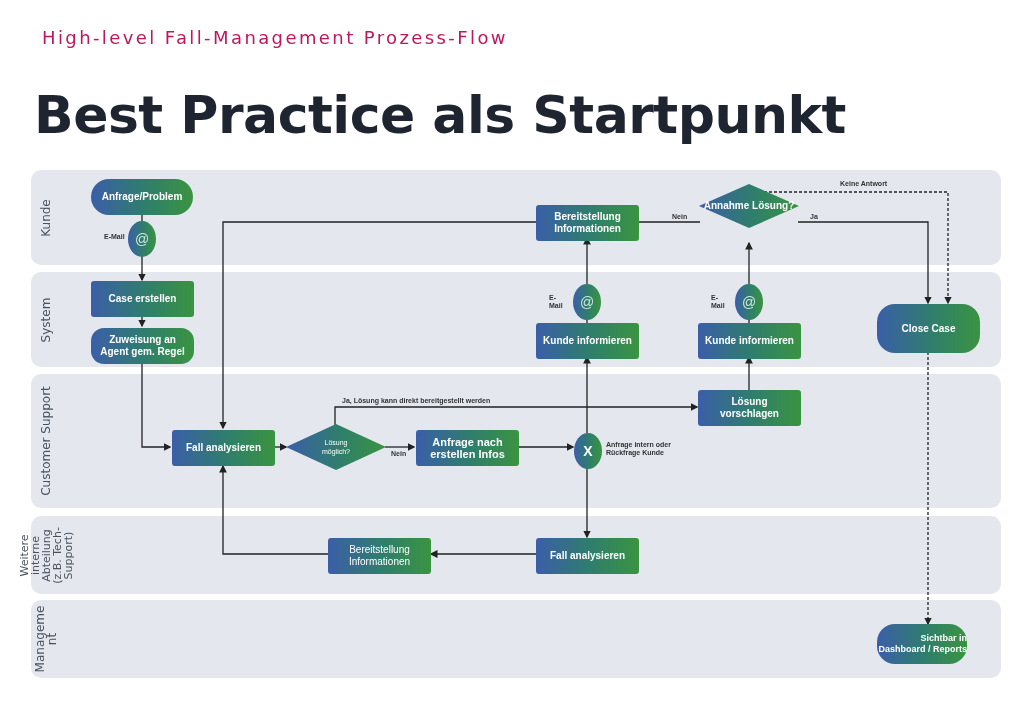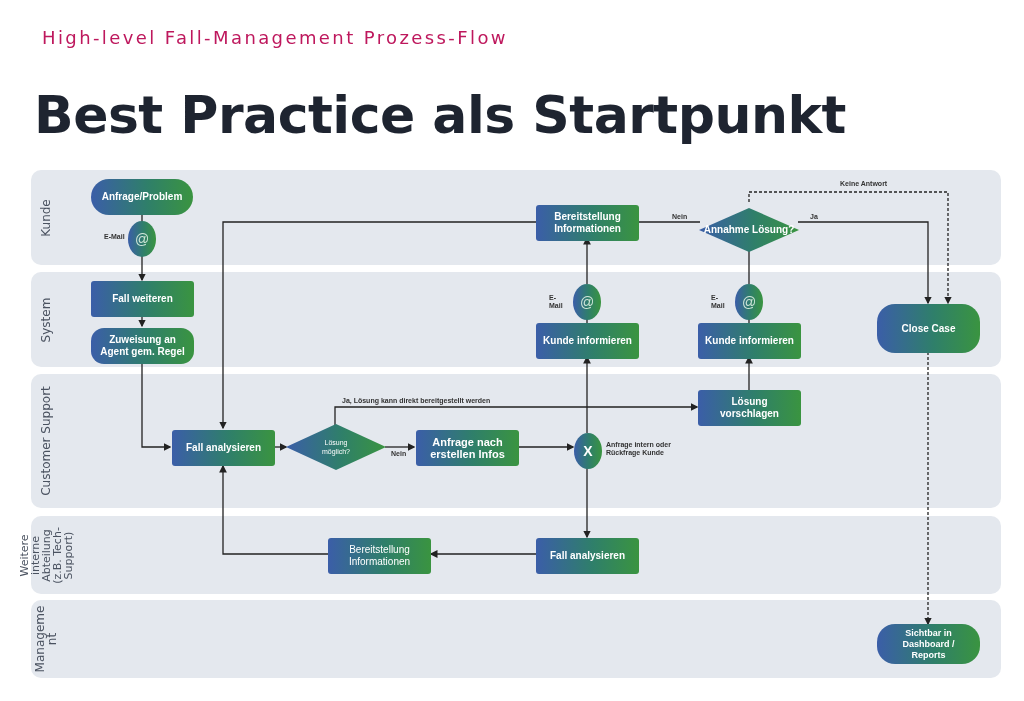--- a/index.html
+++ b/index.html
@@ -104,38 +104,38 @@
     <line x1="928" y1="337" x2="928" y2="624" marker-end="url(#ah)"></line>
   </g>
 </svg>
 
 <div class="node pill" style="left:91px;top:179px;width:102px;height:33px;">Anfrage/Problem</div>
 <div class="node circle" style="left:128px;top:221px;width:28px;height:28px;">@</div>
 <div class="lbl" style="left:104px;top:233px;">E-Mail</div>
 
 <div class="node" style="left:536px;top:205px;width:103px;height:33px;">Bereitstellung Informationen</div>
 
-<div class="diamond" style="left:699px;top:208px;width:100px;height:44px;">
+<div class="diamond" style="left:699px;top:184px;width:100px;height:44px;">
   <svg width="100" height="44">
       <defs>
         <linearGradient id="g2" x1="0" x2="1">
           <stop offset="0" stop-color="#3b5ea8"></stop>
           <stop offset="0.55" stop-color="#2f7f6a"></stop>
           <stop offset="1" stop-color="#3a9440"></stop>
         </linearGradient>
       </defs>
       <polygon points="50,0 100,22 50,44 0,22" fill="url(#g2)"></polygon>
     </svg>
   <div class="dtext" style="font-size:10px;">Annahme Lösung?</div>
 </div>
 <div class="lbl" style="left:672px;top:213px;">Nein</div>
 <div class="lbl" style="left:810px;top:213px;">Ja</div>
 <div class="lbl" style="left:840px;top:180px;">Keine Antwort</div>
 
-<div class="node" style="left:91px;top:281px;width:103px;height:33px;">Fall weiteren</div>
+<div class="node" style="left:91px;top:281px;width:103px;height:33px;">Case erstellen</div>
 <div class="node" style="left:91px;top:328px;width:103px;height:33px;border-radius:13px;">Zuweisung an Agent gem. Regel</div>
 
 <div class="node circle" style="left:573px;top:284px;width:28px;height:28px;">@</div>
 <div class="lbl" style="left:549px;top:294px;">E-
 Mail</div>
 <div class="node" style="left:536px;top:323px;width:103px;height:33px;">Kunde informieren</div>
 
 <div class="node circle" style="left:735px;top:284px;width:28px;height:28px;">@</div>
 <div class="lbl" style="left:711px;top:294px;">E-
 Mail</div>
@@ -165,13 +165,13 @@
 
 <div class="node xcircle" style="left:574px;top:433px;width:28px;height:28px;">X</div>
 <div class="lbl" style="left:606px;top:441px;">Anfrage intern oder
 Rückfrage Kunde</div>
 
 <div class="node" style="left:698px;top:390px;width:103px;height:33px;">Lösung vorschlagen</div>
 
 <div class="node" style="left:328px;top:538px;width:103px;height:33px;font-weight:normal;">Bereitstellung Informationen</div>
 <div class="node" style="left:536px;top:538px;width:103px;height:33px;">Fall analysieren</div>
 
-<div class="node pill" style="left:877px;top:624px;width:103px;height:40px;font-size:9px;line-height:11px;padding:0 18px;">Sichtbar in Dashboard / Reports</div>
+<div class="node pill" style="left:877px;top:624px;width:90px;height:40px;font-size:9px;line-height:11px;padding:0 0;text-align:right;">Sichtbar in Dashboard / Reports</div>
 
 </body></html>

